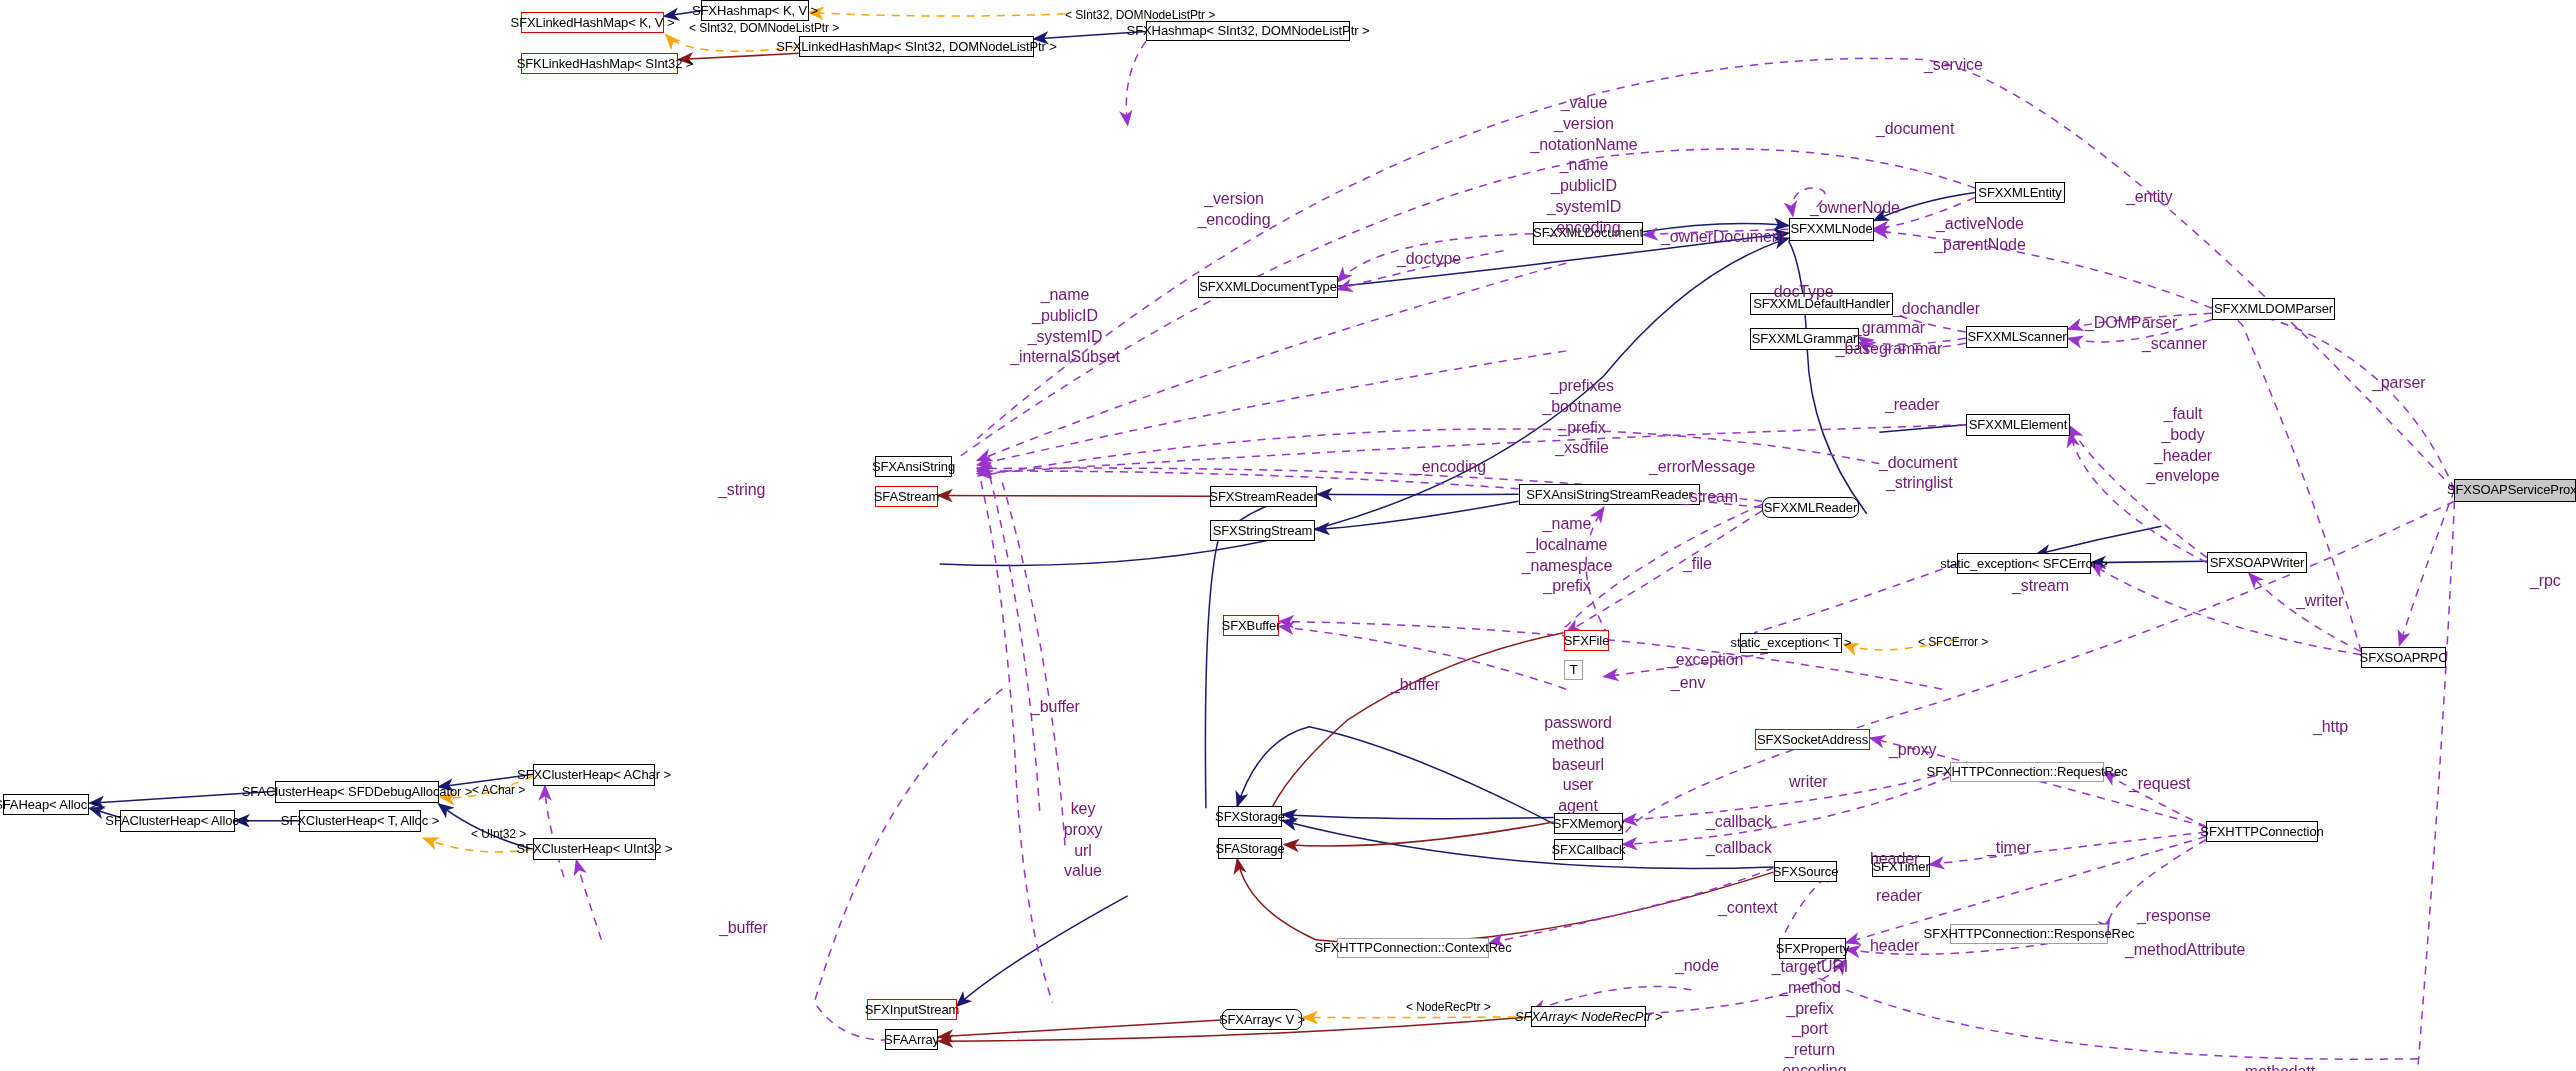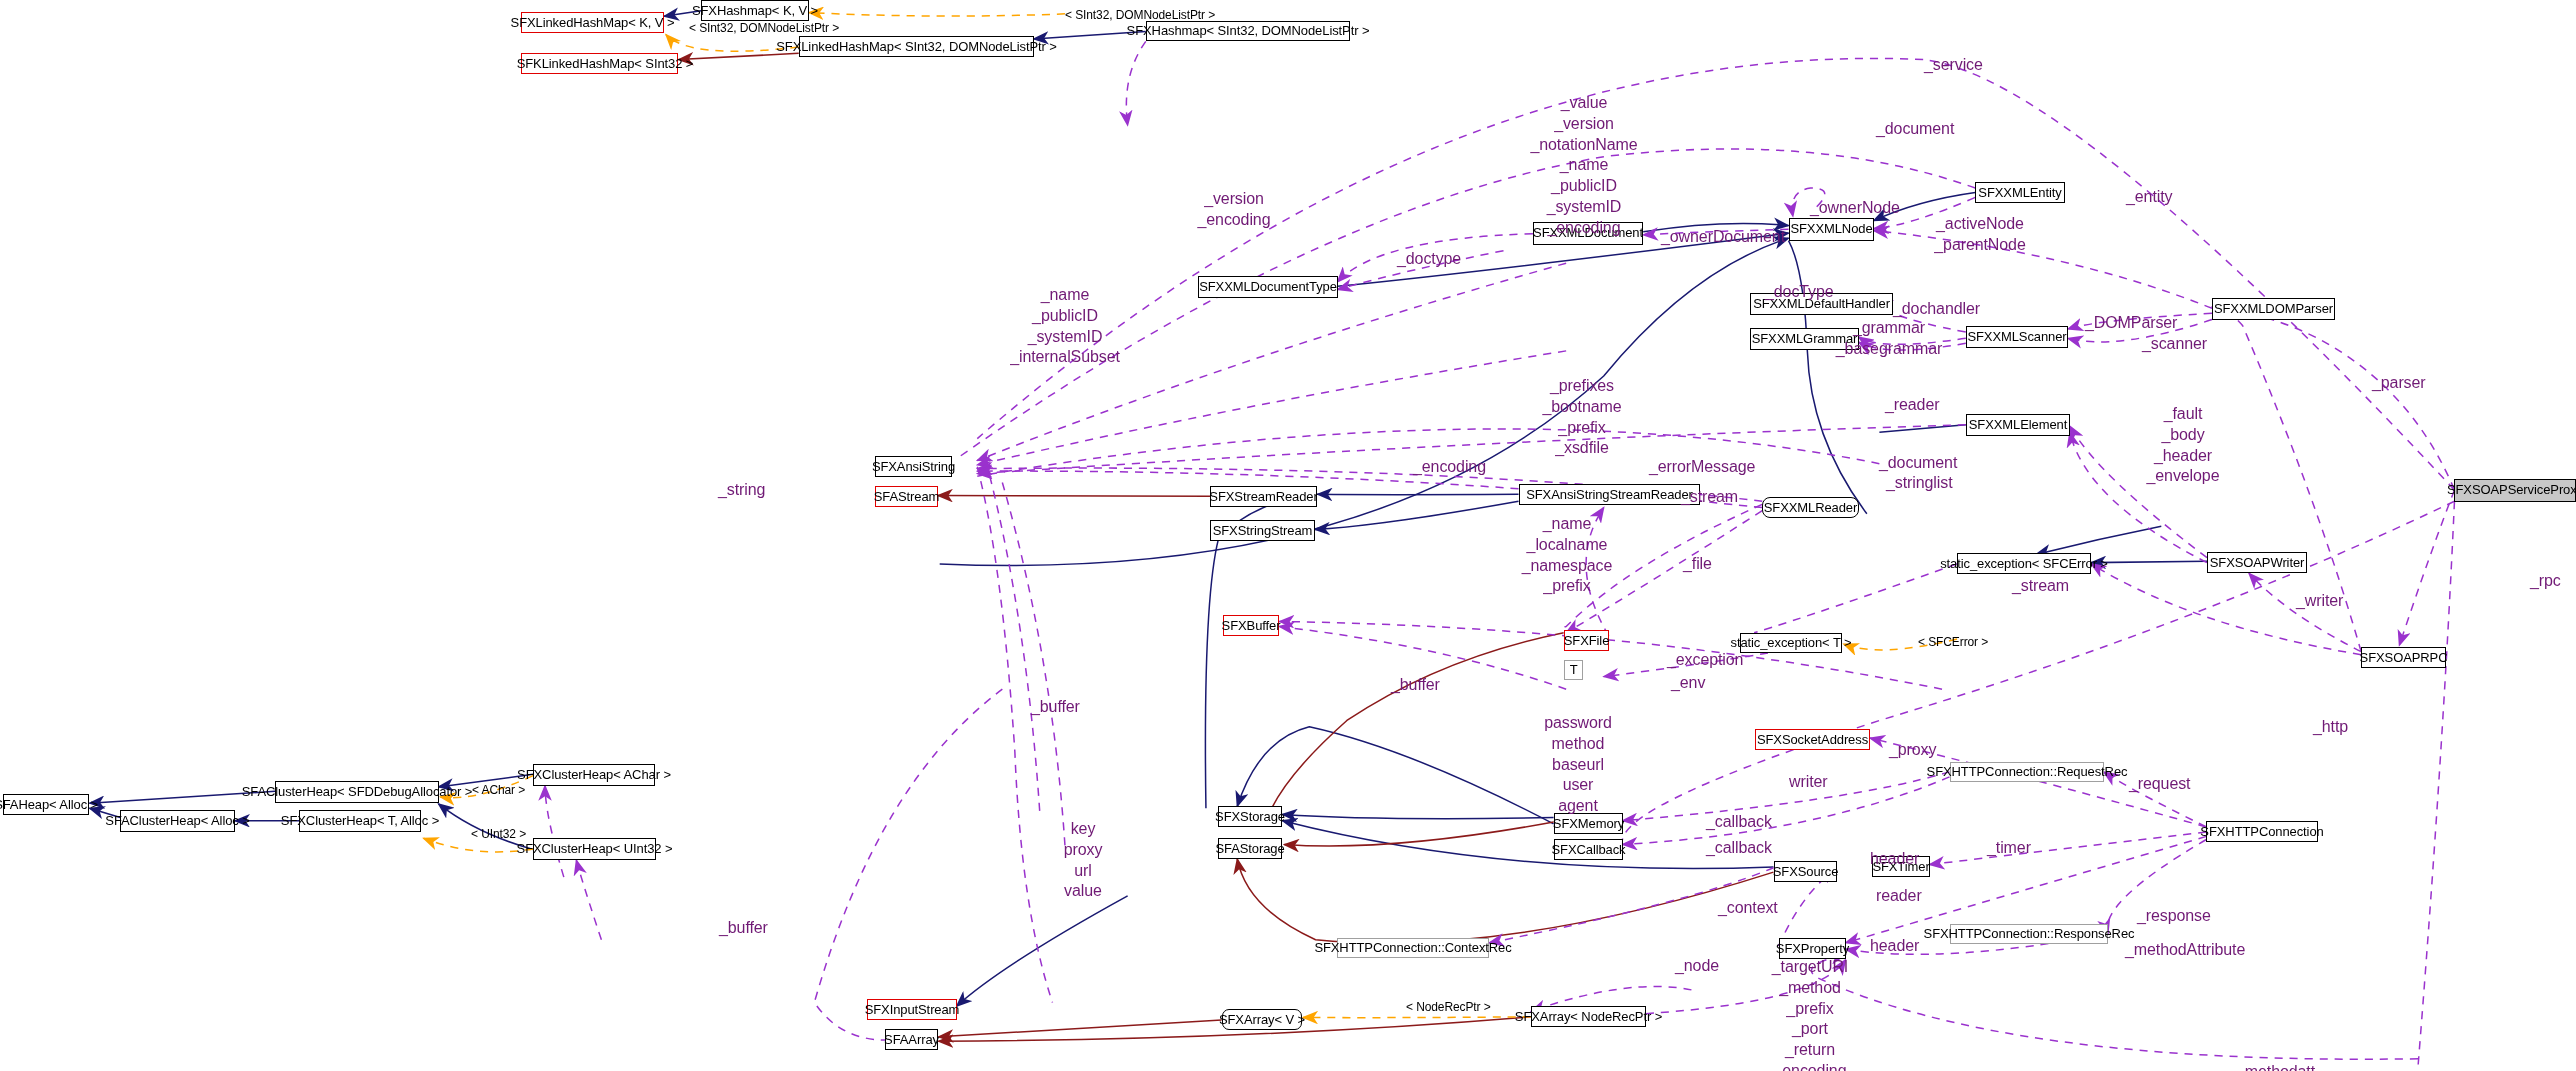--- a/index.html
+++ b/index.html
@@ -204,21 +204,21 @@
       <div class="node" style="left: 1554px; top: 839px; width: 69px; height: 21px;">SFXCallback</div>
       <div class="node" style="left: 1774px; top: 861px; width: 63px; height: 21px;">SFXSource</div>
       <div class="node" style="left: 1872px; top: 856px; width: 58px; height: 21px;">SFXTimer</div>
       <div class="node gray-border" style="left: 1950px; top: 762px; width: 154px; height: 20px;">SFXHTTPConnection::RequestRec</div>
       <div class="node" style="left: 2206px; top: 821px; width: 112px; height: 21px;">SFXHTTPConnection</div>
       <div class="node gray-border" style="left: 1950px; top: 924px; width: 158px; height: 20px;">SFXHTTPConnection::ResponseRec</div>
       <div class="node gray-border" style="left: 1337px; top: 938px; width: 152px; height: 20px;">SFXHTTPConnection::ContextRec</div>
       <div class="node" style="left: 1779px; top: 938px; width: 67px; height: 21px;">SFXProperty</div>
       <div class="node red" style="left: 867px; top: 999px; width: 90px; height: 20.7px;">SFXInputStream</div>
       <div class="node" style="left: 1222px; top: 1009px; width: 80px; height: 21px; border-radius: 7px;">SFXArray&lt; V &gt;</div>
-      <div class="node" style="left: 1531px; top: 1006px; width: 115px; height: 21px;">SFXArray&lt; NodeRecPtr &gt;</div>
+      <div class="node" style="left: 1531px; top: 1006px; width: 115px; height: 21px; font-style: italic;">SFXArray&lt; NodeRecPtr &gt;</div>
       <div class="node" style="left: 885px; top: 1029px; width: 53px; height: 20.7px;">SFAArray</div>
     </div>
   <div id="tlabels">
       <div class="tmpl" style="left: 689px; top: 21px;">&lt; SInt32, DOMNodeListPtr &gt;</div>
       <div class="tmpl" style="left: 1065px; top: 7.5px;">&lt; SInt32, DOMNodeListPtr &gt;</div>
       <div class="tmpl" style="left: 472px; top: 783px;">&lt; AChar &gt;</div>
       <div class="tmpl" style="left: 471px; top: 827px;">&lt; UInt32 &gt;</div>
       <div class="tmpl" style="left: 1918px; top: 635px;">&lt; SFCError &gt;</div>
       <div class="tmpl" style="left: 1406px; top: 1000px;">&lt; NodeRecPtr &gt;</div>
     </div>
@@ -280,21 +280,21 @@
       <div class="elabel" style="left: 1031px; top: 697px;">_buffer</div>
       <div class="elabel ctr" style="left: 1578px; top: 713px;">password
 method
 baseurl
 user
 agent</div>
       <div class="elabel" style="left: 1889px; top: 740px;">_proxy</div>
       <div class="elabel" style="left: 2313px; top: 717px;">_http</div>
       <div class="elabel" style="left: 1789px; top: 772px;">writer</div>
       <div class="elabel" style="left: 2129px; top: 774px;">_request</div>
-      <div class="elabel ctr" style="left: 1083px; top: 799px; margin-top: 20px;">key
+      <div class="elabel ctr" style="left: 1083px; top: 799px;">key
 proxy
 url
 value</div>
       <div class="elabel" style="left: 1706px; top: 812px;">_callback</div>
       <div class="elabel" style="left: 1706px; top: 838px;">_callback</div>
       <div class="elabel" style="left: 1987px; top: 838px;">_timer</div>
       <div class="elabel" style="left: 1870px; top: 849px;">header</div>
       <div class="elabel" style="left: 1876px; top: 886px;">reader</div>
       <div class="elabel" style="left: 1718px; top: 898px;">_context</div>
       <div class="elabel" style="left: 2137px; top: 906px;">_response</div>

